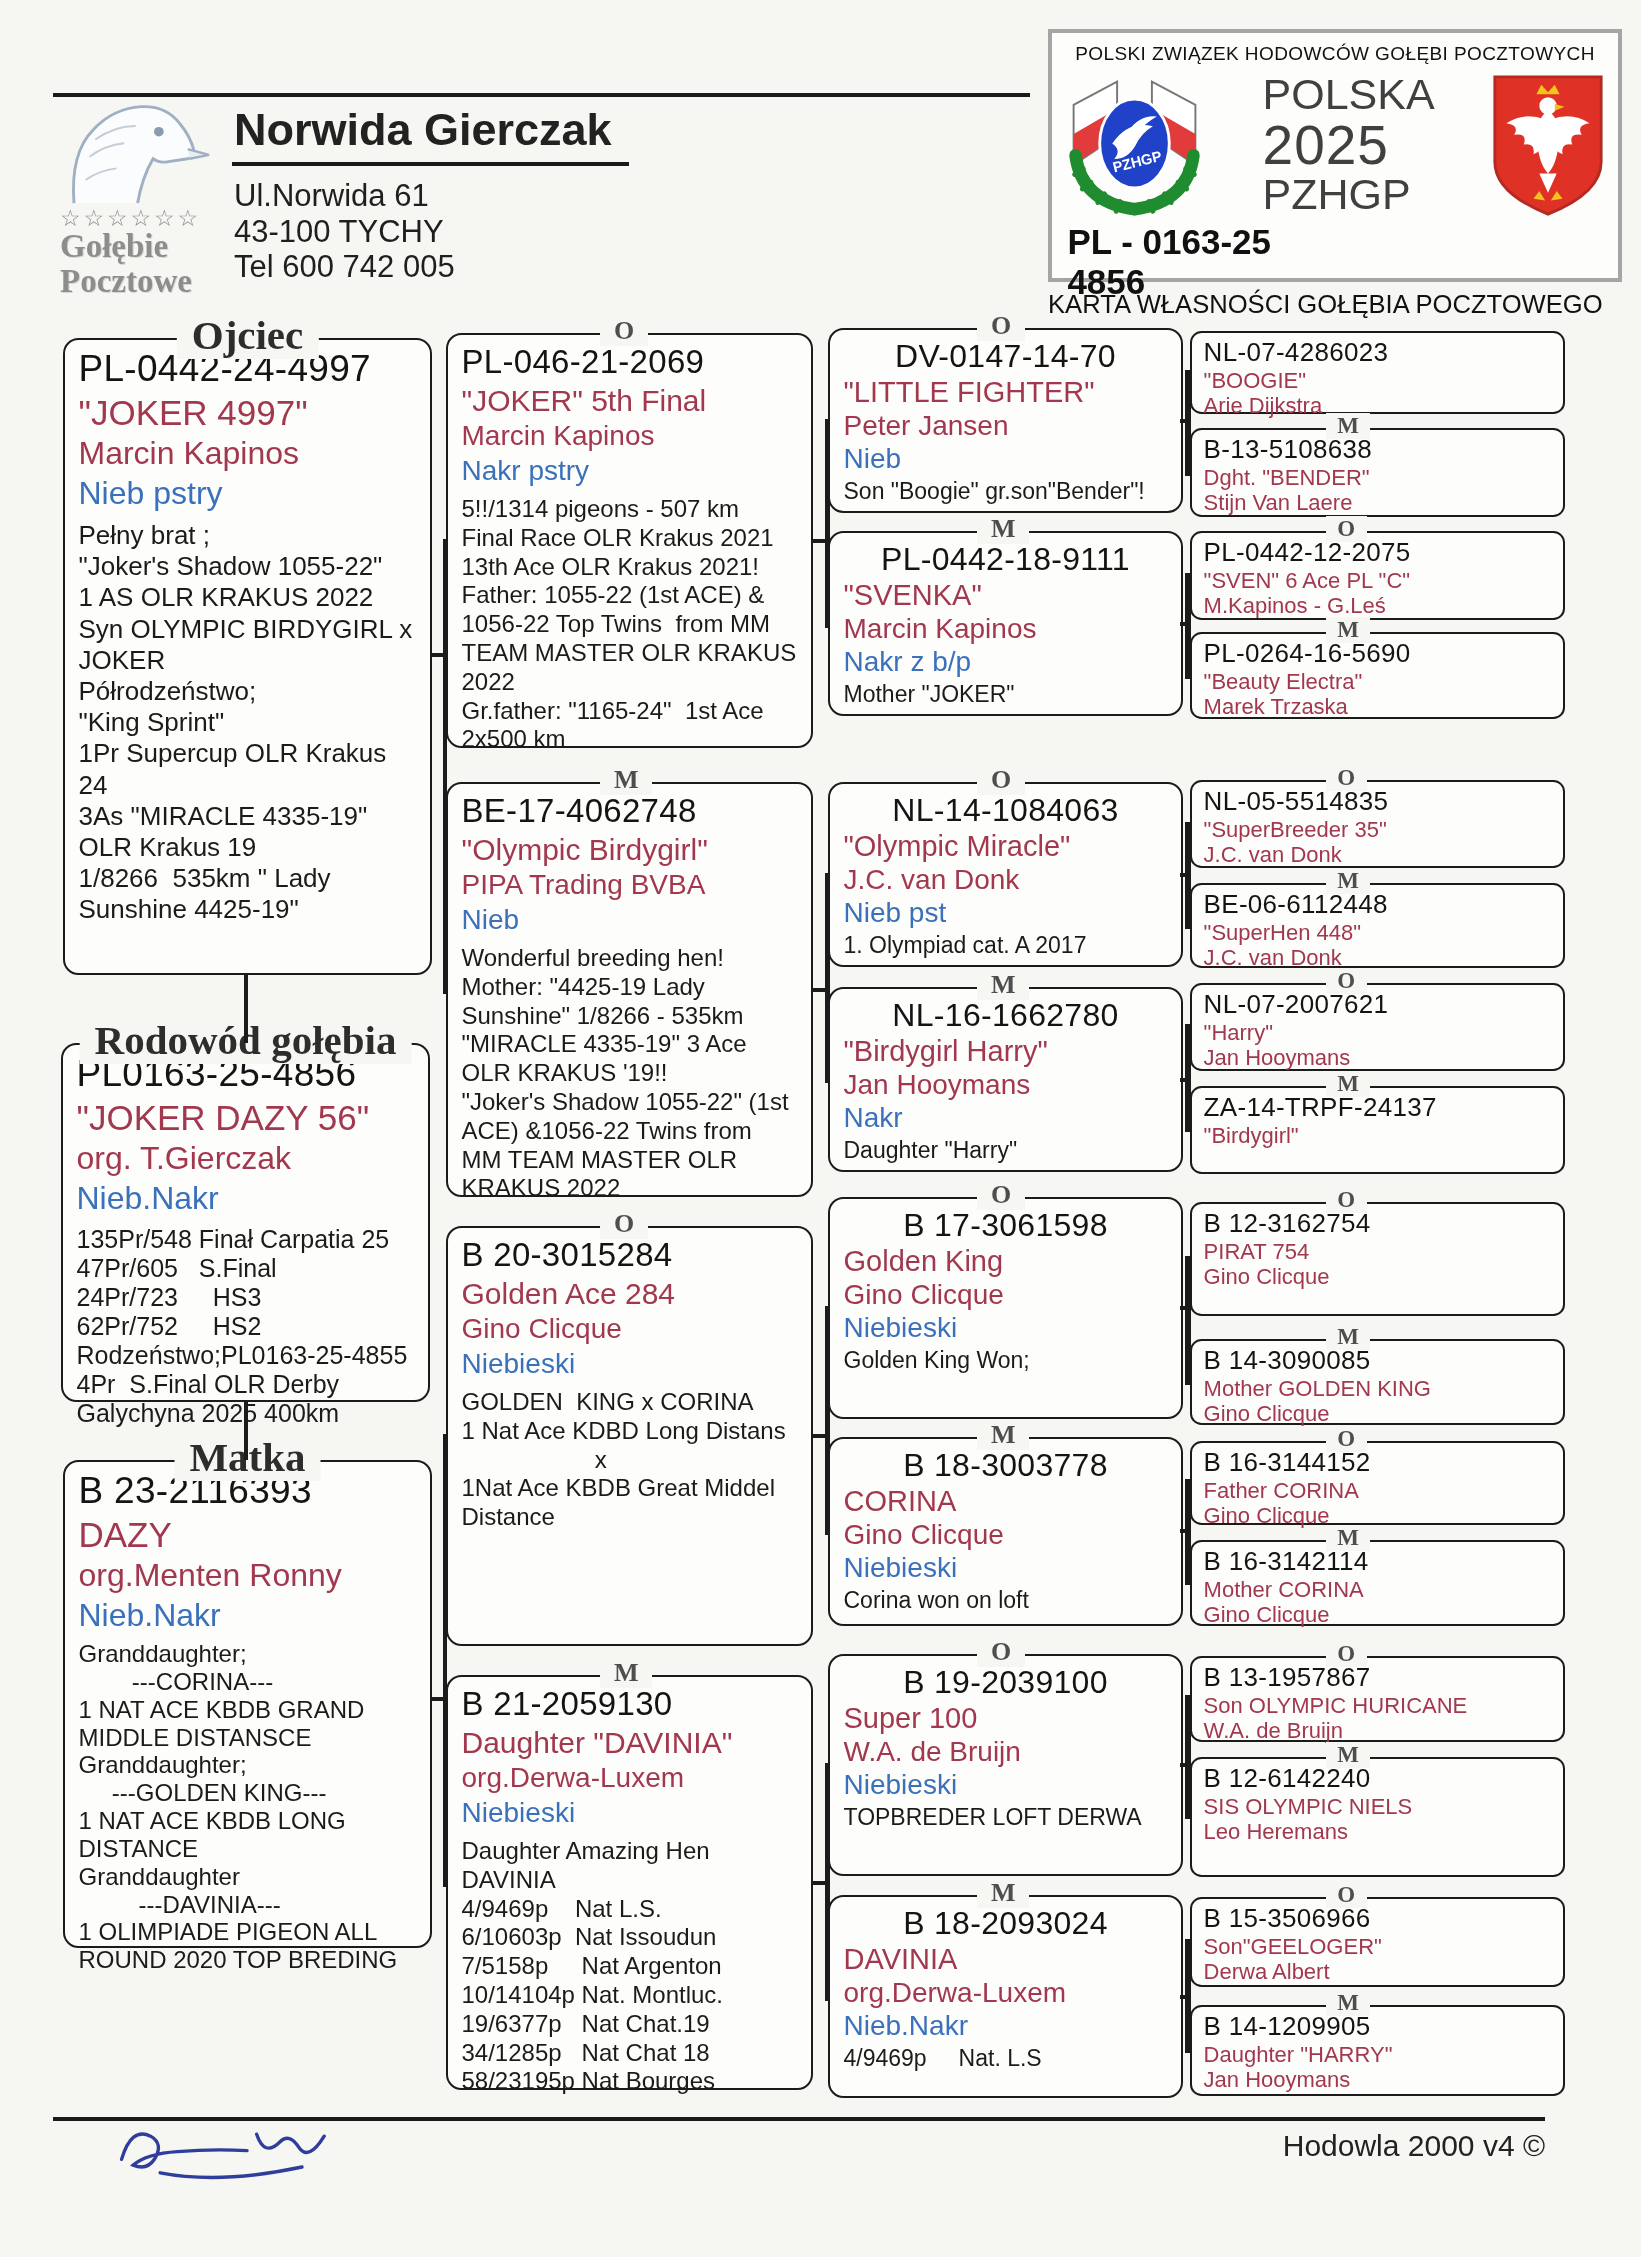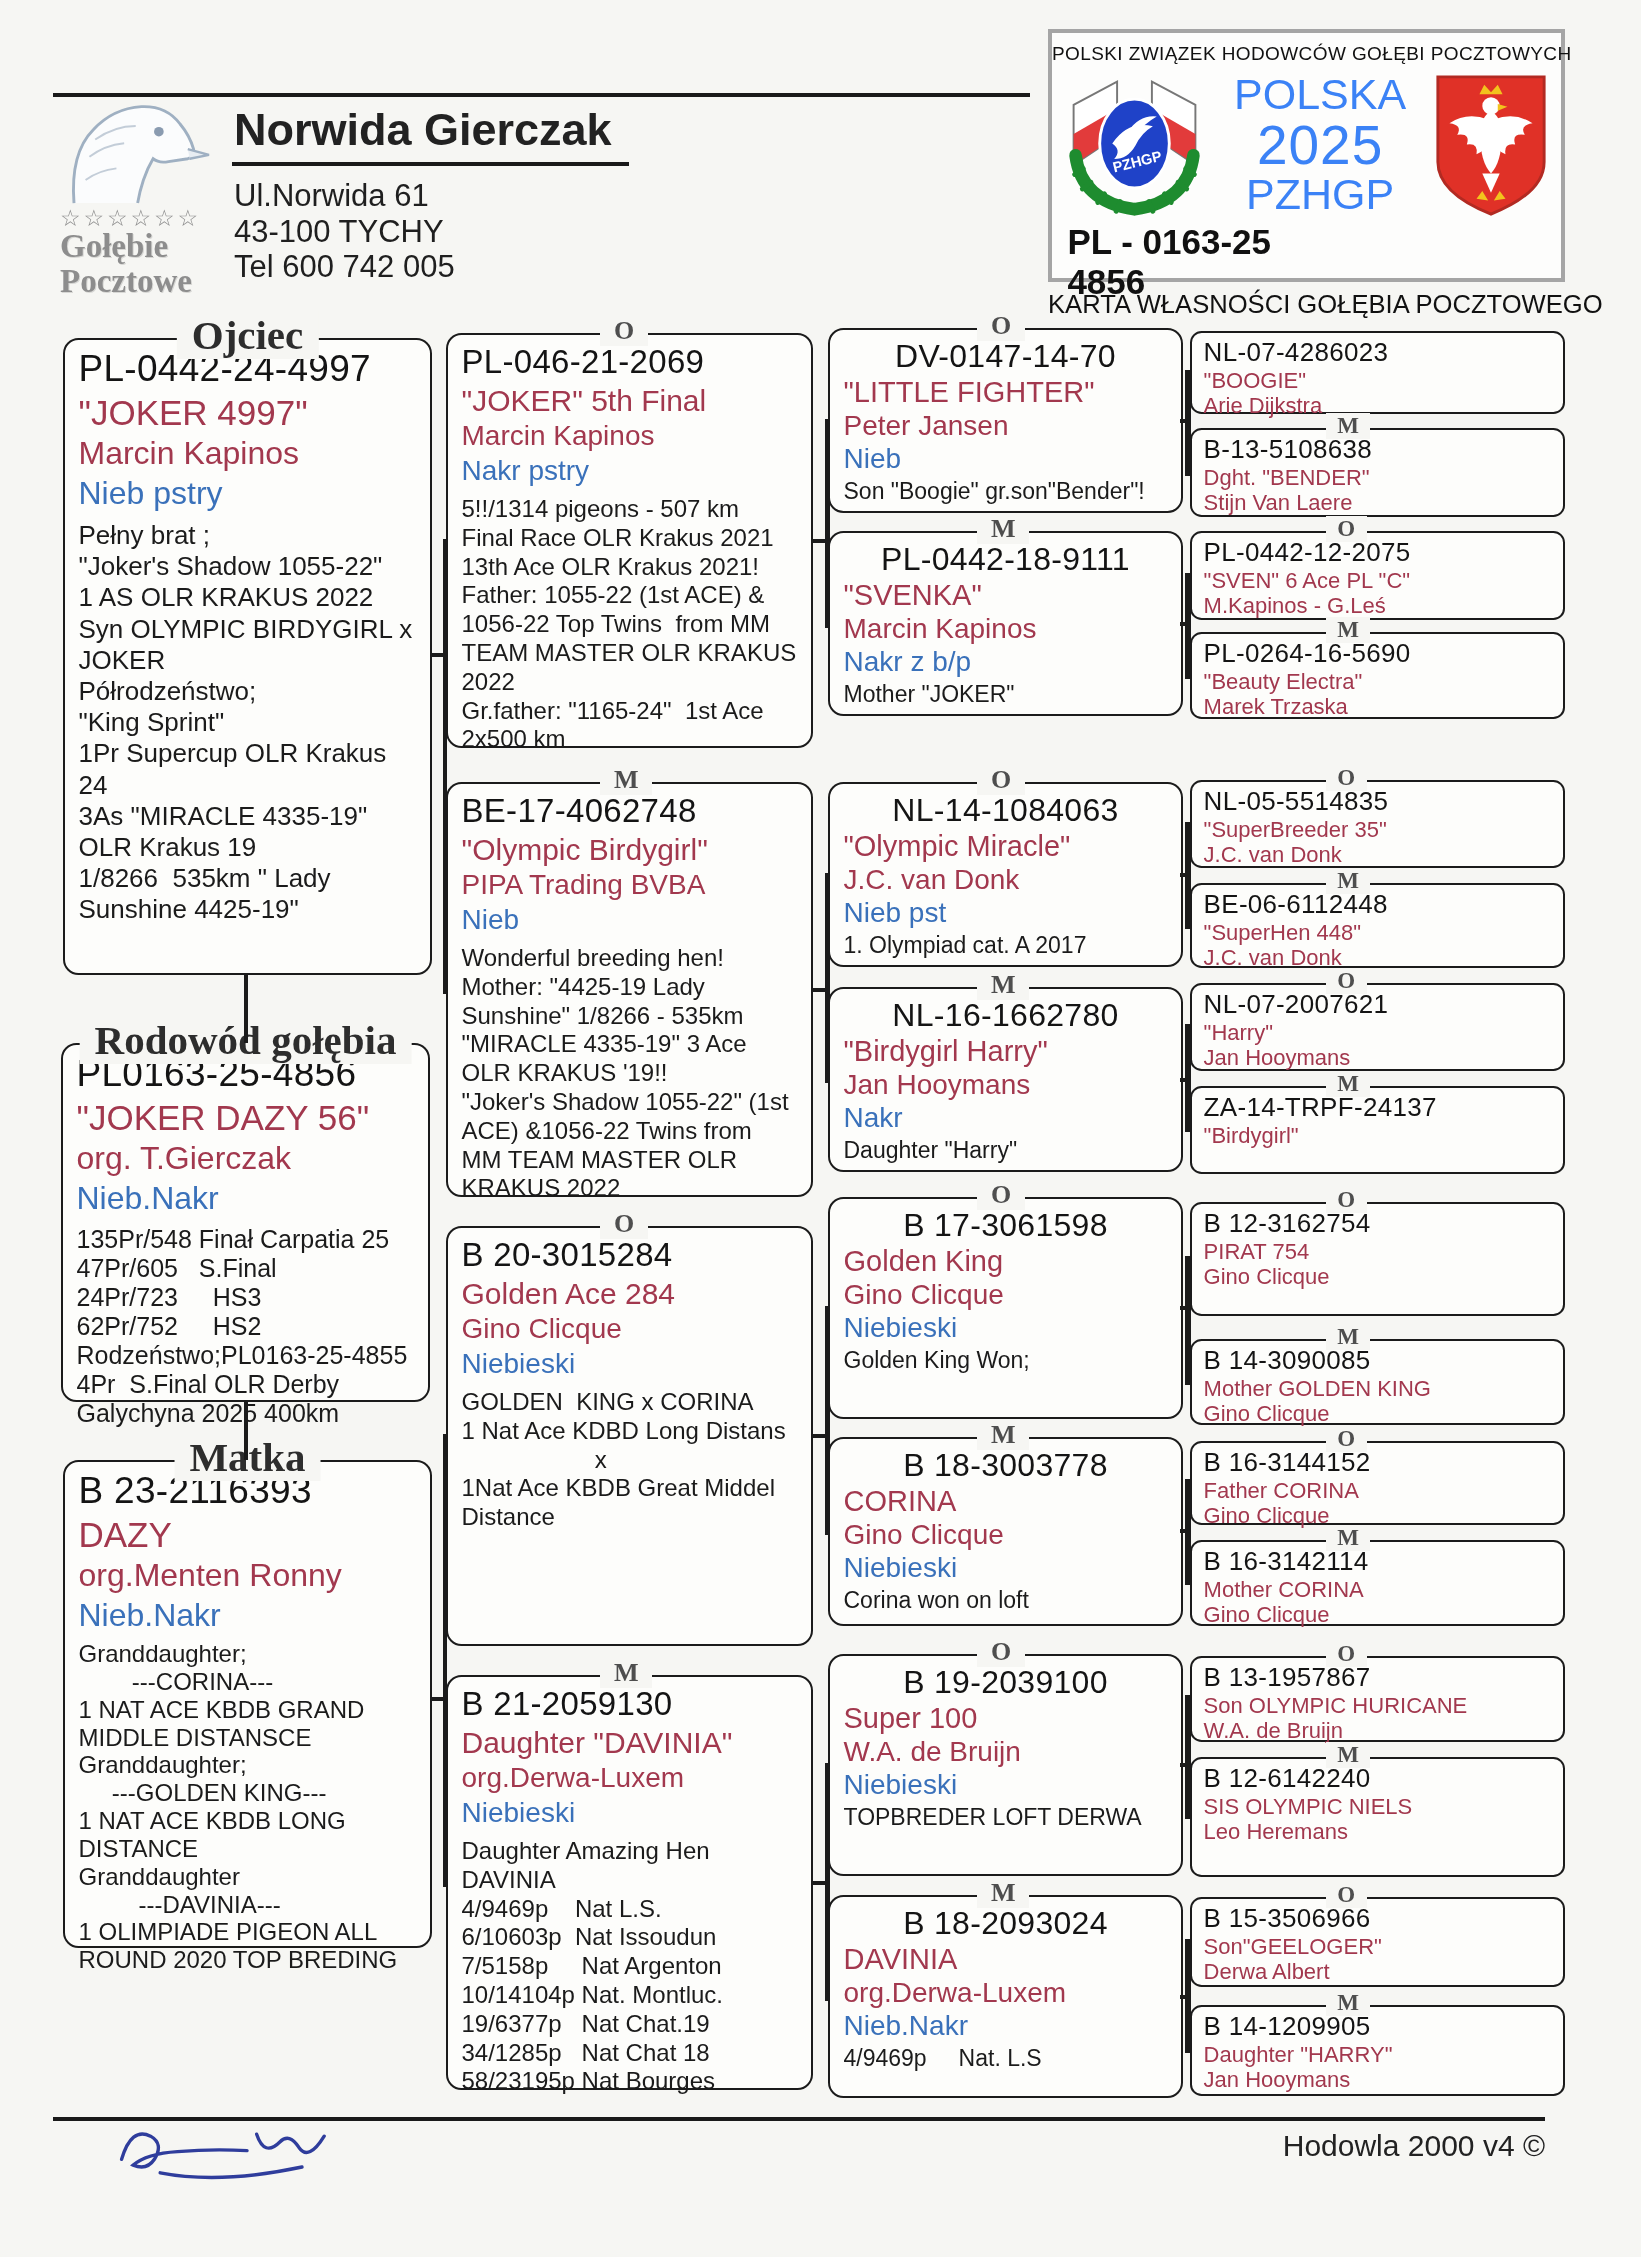--- a/index.html
+++ b/index.html
@@ -7,25 +7,25 @@
         font-family:"Liberation Sans",sans-serif;color:#1c1c1c;overflow:hidden;}
   .rule{position:absolute;background:#1a1a1a;}
   
   .brand-name{position:absolute;left:232px;top:104px;font-size:45px;font-weight:bold;
               color:#222;border-bottom:4.8px solid #1a1a1a;padding:0 17.4px 5.8px 1.9px;}
   .addr{position:absolute;left:234px;font-size:31px;color:#1f1f1f;}
   .stars{position:absolute;left:60px;top:205px;font-size:23px;color:#8f8f8f;letter-spacing:2.9px;}
   .logocap{position:absolute;left:60px;font-family:"Liberation Serif",serif;font-weight:bold;
            font-size:33px;color:#8d8d8d;text-shadow:1px 1px 0 #d7d7d4;}
   
-  .badge{position:absolute;left:1048px;top:29px;width:517px;height:253px;background:#fdfdfc;
+  .badge{position:absolute;left:1048px;top:29px;width:574px;height:253px;background:#fdfdfc;
          border:4.8px solid #a5a5a5;box-sizing:border-box;}
   .badge-title{margin-top:9.7px;text-align:center;font-size:19px;color:#111;letter-spacing:0.4px;white-space:nowrap;}
   .badge-mid{display:flex;align-items:center;justify-content:space-between;padding:3.9px 13.5px 0 9.7px;height:153px;}
-  .badge-center{text-align:center;line-height:1.02;color:#3b82f6;}
+  .badge-center{text-align:left;line-height:1.02;color:#404040;}
   .b-country{font-size:43px;}
   .b-year{font-size:55px;font-weight:normal;letter-spacing:1px;}
   .b-fed{font-size:43px;}
   .badge-bottom{display:flex;justify-content:space-between;padding:0 15.4px;font-size:35px;font-weight:bold;color:#111;flex-direction:column;}
   .card-title{position:absolute;left:1048px;top:290px;width:517px;text-align:center;
               font-size:25.6px;color:#111;white-space:nowrap;}
   
   .pbox{position:absolute;background:#fdfdfb;border:2.9px solid #1b1b1b;border-radius:15.4px;
         padding:7.7px 13.5px;box-sizing:border-box;}
   .gl{position:absolute;top:-19.3px;left:42%;background:#f6f6f3;padding:0 13.5px;

